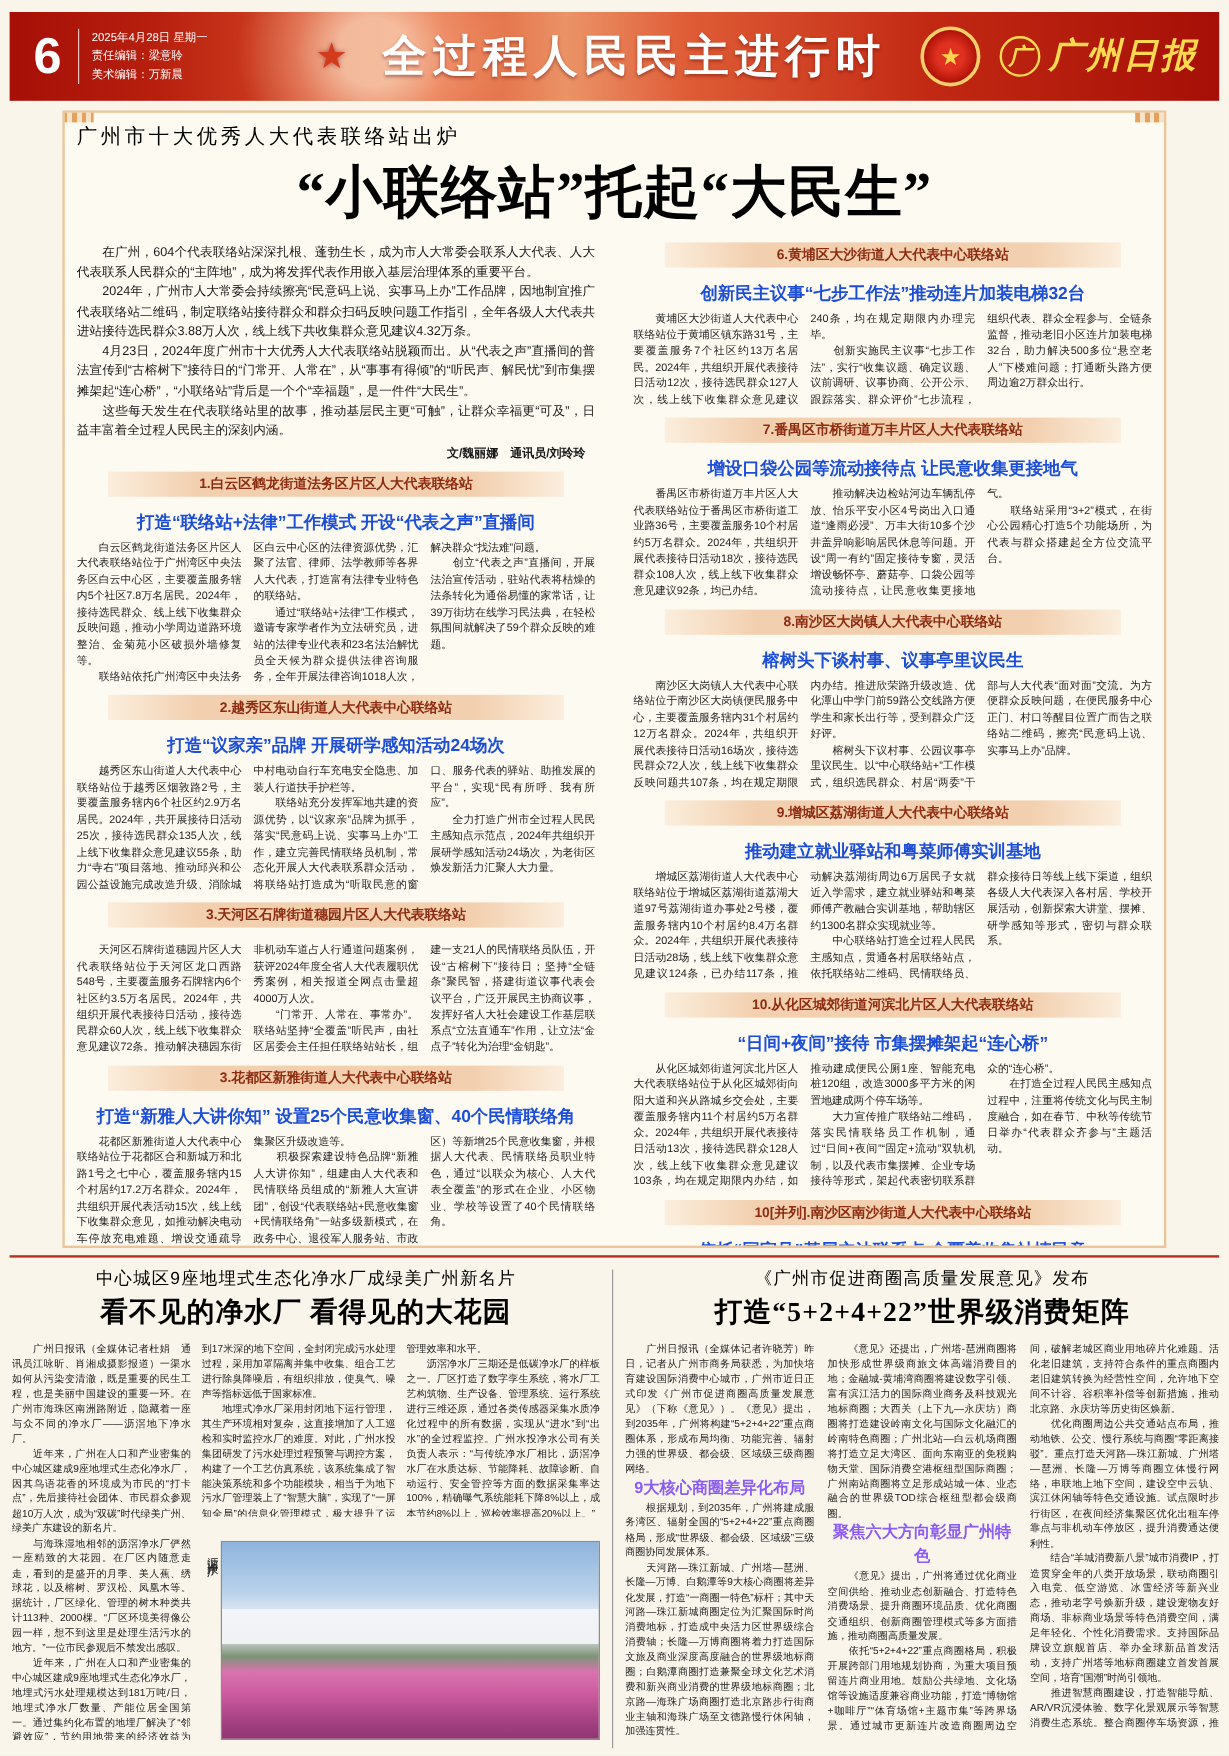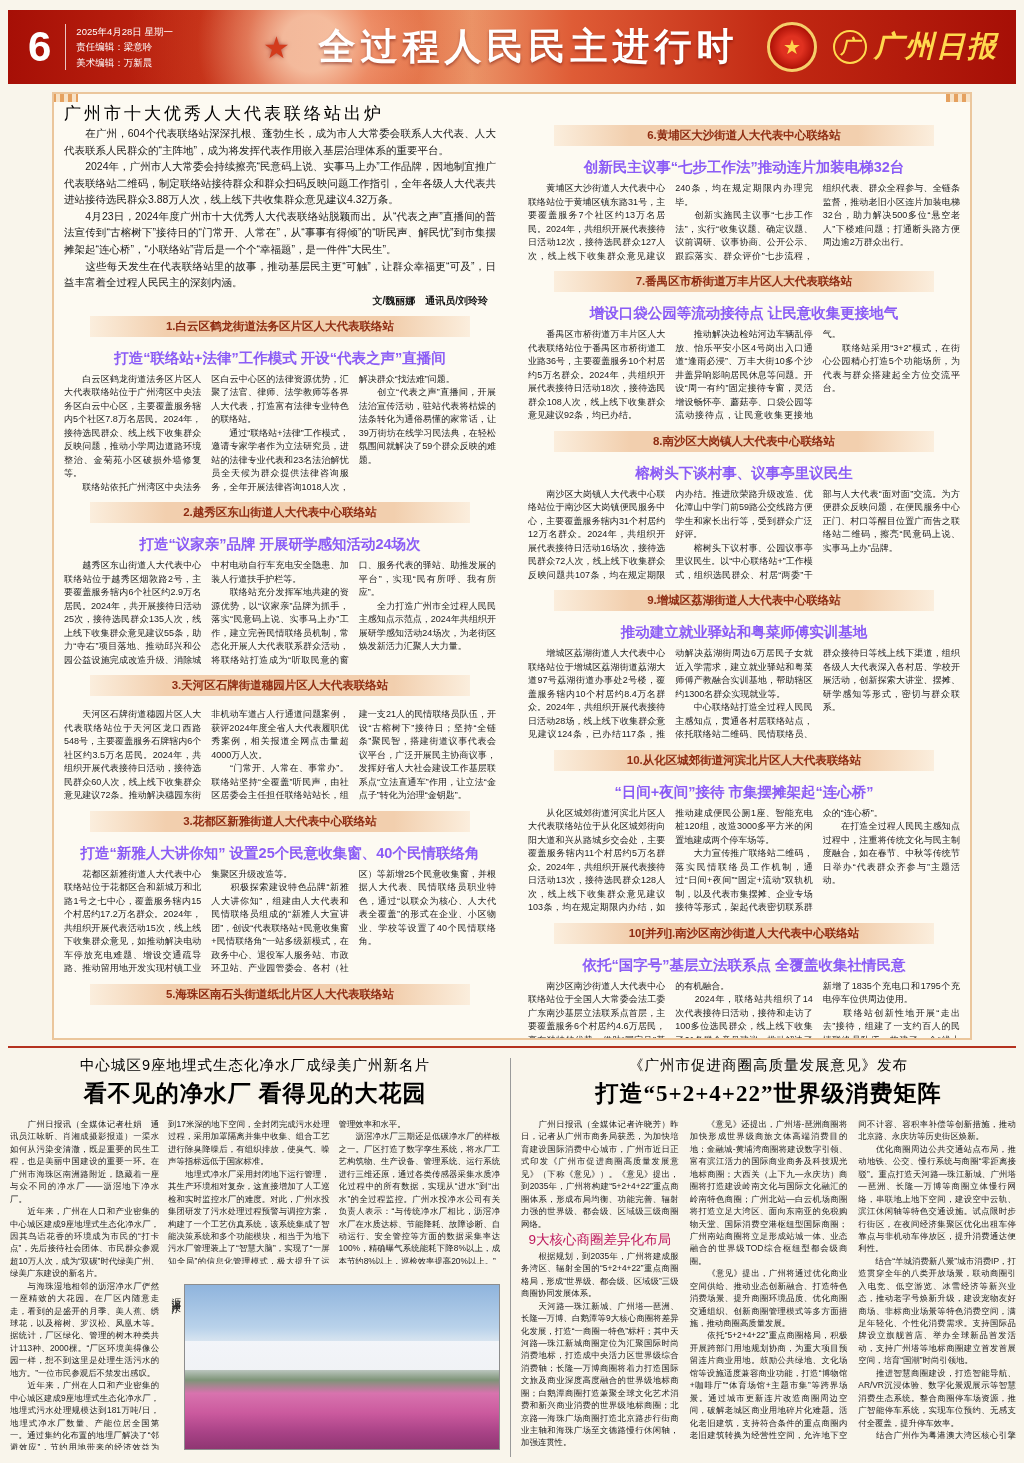--- a/index.html
+++ b/index.html
@@ -36,21 +36,21 @@
   .feature-kicker { font-size:17px; letter-spacing:3px; color:#000; margin-top:2px; }
   .feature-headline { text-align:center; font-size:47px; font-weight:900; letter-spacing:1px; margin:4px 0 10px;
     color:#000; font-family:"Liberation Serif","DejaVu Serif",serif; }
   .feature-cols { display:flex; gap:32px; }
   .fcol { flex:1; min-width:0; }
   .intro { font-size:10.5px; line-height:1.58; text-align:justify; white-space:pre-line; color:#181818; }
   .byline { text-align:right; font-size:10px; font-weight:bold; margin:3px 8px 8px 0; color:#181818; }
   .station { margin-bottom:8px; }
   .station-banner { margin:0 auto 12px; width:88%; text-align:center; font-size:11.5px; font-weight:bold;
     color:#8e2c12; background:linear-gradient(90deg,#fbeedd,#f2cfae 20%,#f2cfae 80%,#fbeedd); padding:3px 0; }
-  .station-subhead { text-align:center; font-size:14.5px; font-weight:900; margin:3px 0 5px; color:#8b5cf6; }
+  .station-subhead { text-align:center; font-size:14.5px; font-weight:900; margin:3px 0 5px; color:#1d4ed8; }
   .station-body { column-count:3; column-gap:10px; font-size:9px; line-height:1.5; text-align:justify;
     white-space:pre-line; color:#222; }
 
   
   .section-divider { position:absolute; left:8px; top:1046px; width:1008px; height:0;
     border:none; border-top:2px solid #b5321f; margin:0; }
 
   
   .bottom { position:absolute; left:8px; top:1054px; width:1008px; height:403px; display:flex; overflow:hidden; }
   .article-left { width:500px; padding:0 8px 0 2px; }
@@ -67,21 +67,21 @@
   .al-upper > div { flex:1; white-space:pre-line; overflow:hidden; }
   .al-photo-row { flex:1; display:flex; overflow:hidden; }
   .photo-caption { writing-mode:vertical-rl; font-size:9.5px; color:#222; padding:6px 1px 0; letter-spacing:2px; }
   .photo { flex:1; border:1px solid #8d8d8d;
     background:
       linear-gradient(180deg, rgba(255,255,255,0) 0 34%, rgba(245,246,250,.92) 34% 52%, rgba(255,255,255,0) 52%),
       linear-gradient(180deg,#8fb4dd 0%,#b9d2ea 26%,#d7e4f0 34%,#b9c4bc 52%,#7e9478 58%,#d873ae 66%,#cb5a9e 78%,#a84286 90%,#8f3672 100%); }
   .ar-cols { column-count:3; column-gap:11px; font-size:8.4px; line-height:1.48; text-align:justify;
     color:#222; height:332px; overflow:hidden; }
   .ar-cols p { margin:0; white-space:pre-line; }
-  .ar-sub { text-align:center; font-weight:400; font-size:13.5px; margin:7px 0; color:#be185d; white-space:normal; }
+  .ar-sub { text-align:center; font-weight:700; font-size:13.5px; margin:7px 0; color:#8b5cf6; white-space:normal; }
 </style>
 </head>
 <body>
 
 <div class="page">
 
   <header class="banner">
     <div class="page-num">6</div>
     <div class="banner-sep"></div>
     <div class="edition">
@@ -93,20 +93,21 @@
     <div class="banner-title">全过程人民民主进行时</div>
     <div class="emblem">★</div>
     <div class="masthead">
       <div class="masthead-icon">广</div>
       <div class="masthead-text">广州日报</div>
     </div>
   </header>
 
   <section class="feature">
     <div class="feature-kicker">广州市十大优秀人大代表联络站出炉</div>
+    <h1 class="feature-headline">“小联络站”托起“大民生”</h1>
     <div class="feature-cols">
       <div class="fcol">
         <div class="intro">　　在广州，604个代表联络站深深扎根、蓬勃生长，成为市人大常委会联系人大代表、人大代表联系人民群众的“主阵地”，成为将发挥代表作用嵌入基层治理体系的重要平台。
 　　2024年，广州市人大常委会持续擦亮“民意码上说、实事马上办”工作品牌，因地制宜推广代表联络站二维码，制定联络站接待群众和群众扫码反映问题工作指引，全年各级人大代表共进站接待选民群众3.88万人次，线上线下共收集群众意见建议4.32万条。
 　　4月23日，2024年度广州市十大优秀人大代表联络站脱颖而出。从“代表之声”直播间的普法宣传到“古榕树下”接待日的“门常开、人常在”，从“事事有得倾”的“听民声、解民忧”到市集摆摊架起“连心桥”，“小联络站”背后是一个个“幸福题”，是一件件“大民生”。
 　　这些每天发生在代表联络站里的故事，推动基层民主更“可触”，让群众幸福更“可及”，日益丰富着全过程人民民主的深刻内涵。</div>
         <div class="byline">文/魏丽娜　通讯员/刘玲玲</div>
 
         <div class="station">
           <div class="station-banner">1.白云区鹤龙街道法务区片区人大代表联络站</div>
@@ -216,20 +217,21 @@
 
     <article class="article-right">
       <div class="art-kicker">《广州市促进商圈高质量发展意见》发布</div>
       <h2 class="art-headline">打造“5+2+4+22”世界级消费矩阵</h2>
       <div class="ar-cols">
         <p>　　广州日报讯（全媒体记者许晓芳）昨日，记者从广州市商务局获悉，为加快培育建设国际消费中心城市，广州市近日正式印发《广州市促进商圈高质量发展意见》（下称《意见》）。《意见》提出，到2035年，广州将构建“5+2+4+22”重点商圈体系，形成布局均衡、功能完善、辐射力强的世界级、都会级、区域级三级商圈网络。</p>
         <p class="ar-sub">9大核心商圈差异化布局</p>
         <p>　　根据规划，到2035年，广州将建成服务湾区、辐射全国的“5+2+4+22”重点商圈格局，形成“世界级、都会级、区域级”三级商圈协同发展体系。
 　　天河路—珠江新城、广州塔—琶洲、长隆—万博、白鹅潭等9大核心商圈将差异化发展，打造“一商圈一特色”标杆；其中天河路—珠江新城商圈定位为汇聚国际时尚消费地标，打造成中央活力区世界级综合消费轴；长隆—万博商圈将着力打造国际文旅及商业深度高度融合的世界级地标商圈；白鹅潭商圈打造兼聚全球文化艺术消费和新兴商业消费的世界级地标商圈；北京路—海珠广场商圈打造北京路步行街商业主轴和海珠广场至文德路慢行休闲轴，加强连贯性。
 　　《意见》还提出，广州塔-琶洲商圈将加快形成世界级商旅文体高端消费目的地；金融城-黄埔湾商圈将建设数字引领、富有滨江活力的国际商业商务及科技观光地标商圈；大西关（上下九—永庆坊）商圈将打造建设岭南文化与国际文化融汇的岭南特色商圈；广州北站—白云机场商圈将打造立足大湾区、面向东南亚的免税购物天堂、国际消费空港枢纽型国际商圈；广州南站商圈将立足形成站城一体、业态融合的世界级TOD综合枢纽型都会级商圈。</p>
+        <p class="ar-sub">聚焦六大方向彰显广州特色</p>
         <p>　　《意见》提出，广州将通过优化商业空间供给、推动业态创新融合、打造特色消费场景、提升商圈环境品质、优化商圈交通组织、创新商圈管理模式等多方面措施，推动商圈高质量发展。
 　　依托“5+2+4+22”重点商圈格局，积极开展跨部门用地规划协商，为重大项目预留连片商业用地。鼓励公共绿地、文化场馆等设施适度兼容商业功能，打造“博物馆+咖啡厅”“体育场馆+主题市集”等跨界场景。通过城市更新连片改造商圈周边空间，破解老城区商业用地碎片化难题。活化老旧建筑，支持符合条件的重点商圈内老旧建筑转换为经营性空间，允许地下空间不计容、容积率补偿等创新措施，推动北京路、永庆坊等历史街区焕新。
 　　优化商圈周边公共交通站点布局，推动地铁、公交、慢行系统与商圈“零距离接驳”。重点打造天河路—珠江新城、广州塔—琶洲、长隆—万博等商圈立体慢行网络，串联地上地下空间，建设空中云轨、滨江休闲轴等特色交通设施。试点限时步行街区，在夜间经济集聚区优化出租车停靠点与非机动车停放区，提升消费通达便利性。
 　　结合“羊城消费新八景”城市消费IP，打造贯穿全年的八类开放场景，联动商圈引入电竞、低空游览、冰雪经济等新兴业态，推动老字号焕新升级，建设宠物友好商场、非标商业场景等特色消费空间，满足年轻化、个性化消费需求。支持国际品牌设立旗舰首店、举办全球新品首发活动，支持广州塔等地标商圈建立首发首展空间，培育“国潮”时尚引领地。
 　　推进智慧商圈建设，打造智能导航、AR/VR沉浸体验、数字化景观展示等智慧消费生态系统。整合商圈停车场资源，推广智能停车系统，实现车位预约、无感支付全覆盖，提升停车效率。
 　　结合广州作为粤港澳大湾区核心引擎的区位优势，《意见》提出建设南沙国际邮轮母港商圈、广州北站—白云机场免税购物枢纽等特色项目。支持在重点商圈规划建设市内免税店。支持多语导视系统与外卡支付便利化，优化支付环境，提升国际化服务水平。</p>
       </div>
     </article>
 
   </section>

